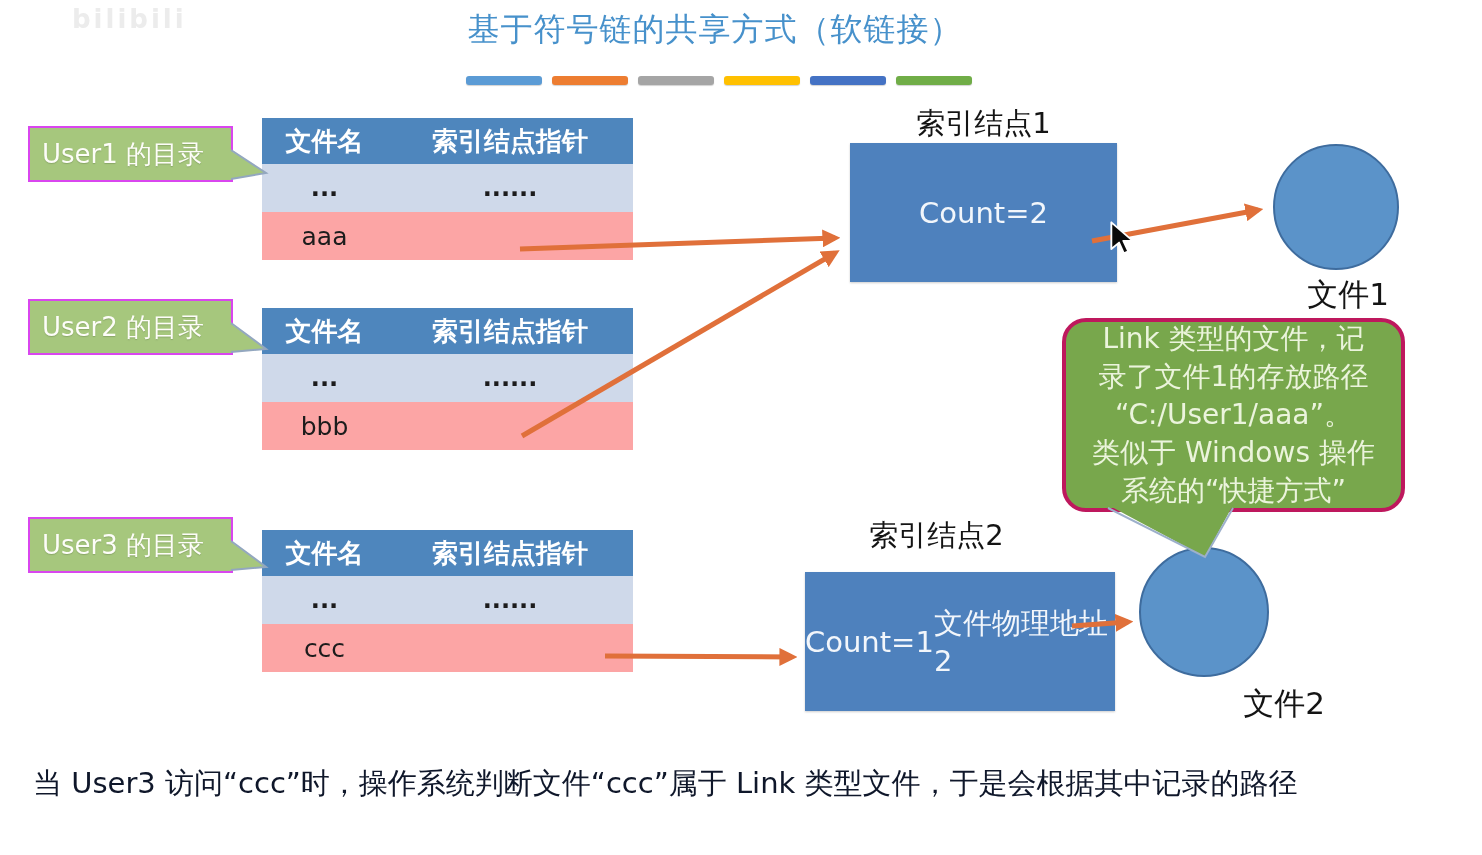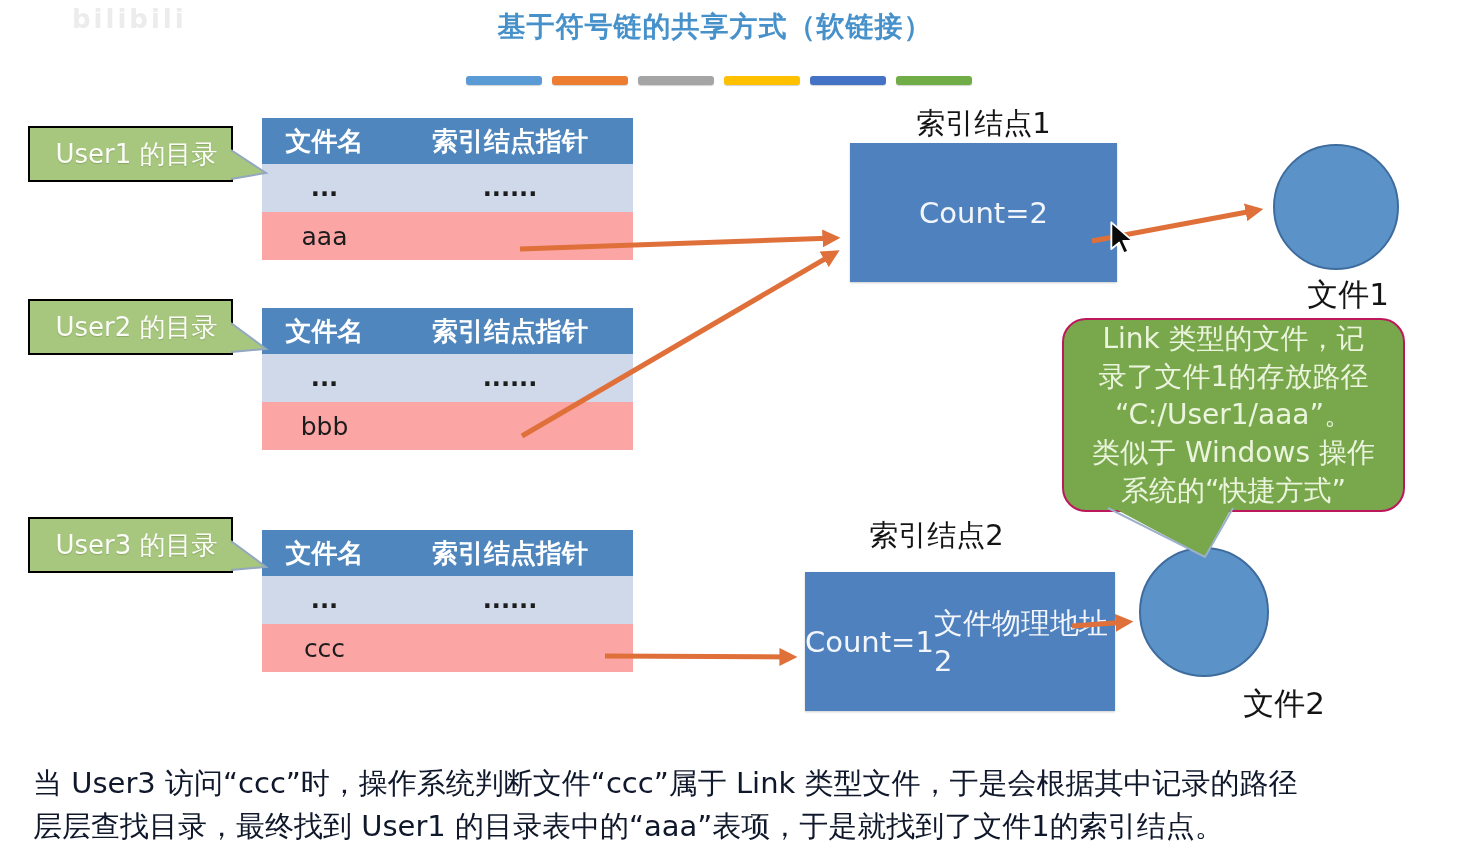--- a/index.html
+++ b/index.html
@@ -3,45 +3,45 @@
 <meta charset="utf-8">
 <style>
   html,body{margin:0;padding:0;background:#fff;}
   .stage{position:relative;width:1482px;height:855px;background:#ffffff;overflow:hidden;
          font-family:"DejaVu Sans","Liberation Sans",sans-serif;}
 
   .watermark{position:absolute;left:72px;top:4px;font-size:26px;font-weight:bold;
              color:#ececec;letter-spacing:3px;}
 
   .title{position:absolute;left:300px;top:8px;width:830px;margin:0;text-align:center;
-         font-size:28px;font-weight:bold;color:#4791cb;letter-spacing:1px;}
+         font-size:32px;font-weight:normal;color:#4791cb;letter-spacing:1px;}
 
   .bar{position:absolute;top:76px;height:9px;width:76px;border-radius:3px;box-shadow:0 1px 1px rgba(0,0,0,.18);}
 
   .owner{position:absolute;left:28px;width:205px;height:56px;background:#a6c77d;
-         border:2px solid #000000;display:flex;align-items:center;padding-left:12px;
-         box-sizing:border-box;color:#fdfdf8;font-size:26px;text-shadow:0 1px 1px rgba(90,110,70,.35);justify-content:center;}
+         border:2px solid #d946ef;display:flex;align-items:center;padding-left:12px;
+         box-sizing:border-box;color:#fdfdf8;font-size:26px;text-shadow:0 1px 1px rgba(90,110,70,.35);}
 
   .dirtable{position:absolute;left:262px;display:grid;grid-template-columns:125px 246px;
             grid-template-rows:46px 48px 48px;}
   .cell{display:flex;align-items:center;justify-content:center;}
   .th{background:#4e86bd;color:#fff;font-size:26px;font-weight:600;}
   .odd{background:#cfd9ea;color:#1c1c1c;font-size:24px;font-weight:700;}
   .even{background:#fca5a5;color:#1c1c1c;font-size:25px;font-weight:500;}
 
   .inode-label{position:absolute;font-size:29px;color:#141414;text-align:center;font-weight:500;}
   .inode-box{position:absolute;background:#4e81bd;color:#f2f6fb;display:flex;
              align-items:center;justify-content:center;font-size:29px;line-height:38px;
              box-shadow:0 1px 2px rgba(0,0,0,.2);}
 
   .file-circle{position:absolute;border-radius:50%;background:#5b93c9;border:2px solid #3e6c9e;box-sizing:border-box;}
   .file-label{position:absolute;font-size:31px;color:#141414;text-align:center;font-weight:500;}
 
   .callout{position:absolute;left:1062px;top:318px;width:343px;height:194px;background:#78a74c;
-           border:2px solid #be185d;border-radius:24px;box-sizing:border-box;
+           border:4px solid #be185d;border-radius:24px;box-sizing:border-box;
            display:flex;flex-direction:column;justify-content:center;text-align:center;
            color:#ebf4dc;font-size:28px;line-height:38px;}
 
   .footer{position:absolute;left:33px;top:762px;width:1444px;color:#0f172a;
           font-size:29px;line-height:43px;}
 
   .overlay{position:absolute;left:0;top:0;width:1482px;height:855px;pointer-events:none;}
   .cursor{position:absolute;left:1110px;top:221px;pointer-events:none;}
 </style>
 </head>
@@ -118,21 +118,20 @@
   <div class="callout">
     <div>Link 类型的文件，记</div>
     <div>录了文件1的存放路径</div>
     <div>“C:/User1/aaa”。</div>
     <div>类似于 Windows 操作</div>
     <div>系统的“快捷方式”</div>
   </div>
 
   <div class="footer">
     <div>当 User3 访问“ccc”时，操作系统判断文件“ccc”属于 Link 类型文件，于是会根据其中记录的路径</div>
-    <div>层层查找目录，最终找到 User1 的目录表中的“aaa”表项，于是就找到了文件1的索引结点。</div>
   </div>
 
   <svg class="overlay" viewBox="0 0 1482 855" xmlns="http://www.w3.org/2000/svg">
     <defs>
       <marker id="ah" viewBox="0 0 10 10" refX="7" refY="5" markerWidth="3.6" markerHeight="3.6" orient="auto-start-reverse">
         <path d="M0,0 L10,5 L0,10 z" fill="#e0703a"></path>
       </marker>
     </defs>
 
     <polygon points="230,150 230,179 266,173" fill="#a6c77d"></polygon>

